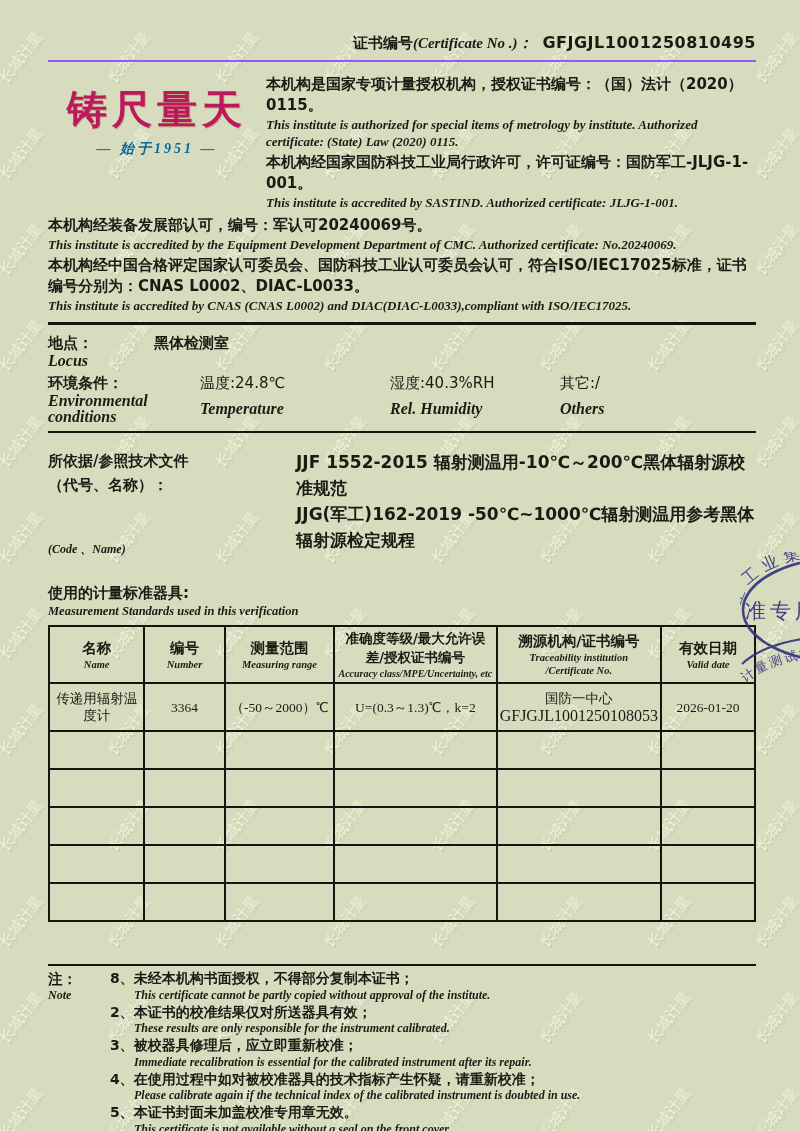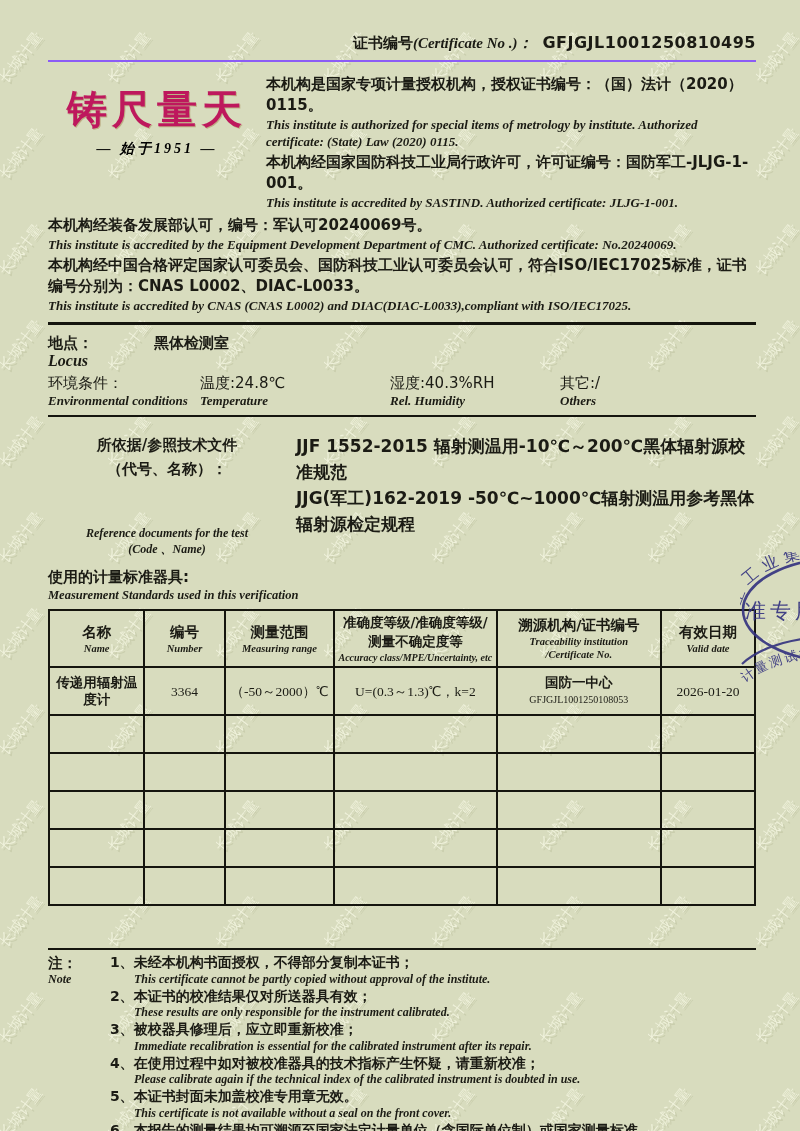--- a/index.html
+++ b/index.html
@@ -4,42 +4,42 @@
 <style>
   * { margin:0; padding:0; box-sizing:border-box; }
   body { background:#888; font-family:"DejaVu Sans", sans-serif; }
   .page {
     position:relative; width:800px; height:1131px; margin:0 auto;
     background:#d8dcbe; overflow:hidden; color:#1b1b14;
   }
   .wm-svg { position:absolute; left:0; top:0; z-index:0; }
   .content { position:relative; z-index:1; padding:0 44px 0 48px; }
 
-  .zh { font-weight:normal; }
+  .zh { font-weight:bold; }
   .en { font-family:"Liberation Serif", serif; font-style:italic; font-weight:bold; }
 
   
   .cert-line {
     margin-top:32px; padding-bottom:6px; border-bottom:2px solid #8b5cf6;
     text-align:right; font-size:15px; line-height:22px; white-space:nowrap;
   }
   .cert-line .zh-label { font-weight:bold; }
   .cert-line .en-label { font-family:"Liberation Serif",serif; font-style:italic; font-weight:bold; }
   .cert-line .cert-no { font-weight:bold; font-size:16px; letter-spacing:.5px; margin-left:10px; }
 
   
   .top-row { display:flex; margin-top:12px; }
   .logo-box { width:218px; flex:none; padding-top:12px; text-align:center; }
   .logo-title {
     font-family:"DejaVu Serif", serif; font-weight:bold; font-size:40px;
     color:#be185d; letter-spacing:5px; line-height:46px;
     text-shadow:1px 1px 0 rgba(140,95,30,.35);
   }
   .logo-sub {
-    margin-top:8px; color:#000000; font-size:14px; letter-spacing:3px;
+    margin-top:8px; color:#0369a1; font-size:14px; letter-spacing:3px;
     font-family:"Liberation Serif",serif; font-style:italic; font-weight:bold;
   }
   .acc-col { flex:1; padding-left:0; }
   .acc-zh { font-size:15px; font-weight:bold; line-height:21px; }
   .acc-en { font-family:"Liberation Serif",serif; font-style:italic; font-weight:bold; font-size:13px; line-height:17px; }
   .acc-item { margin-bottom:2px; }
   .acc-full { margin-top:2px; }
 
   .rule-thick { border:none; border-top:3px solid #15150e; margin-top:8px; }
   .rule-thin  { border:none; border-top:2px solid #15150e; }
@@ -47,47 +47,47 @@
   
   .loc-env { padding:8px 0 2px 0; }
   .loc-row { display:flex; font-size:15px; line-height:20px; }
   .loc-label { width:70px; font-weight:bold;font-family:Liberation Serif, serif; }
   .loc-value { font-weight:bold; margin-left:36px; }
   .loc-en { font-size:16px; line-height:16px; margin-bottom:4px; }
   .env-row { display:flex; font-size:15px; line-height:20px; margin-top:2px; }
   .env-row > div:nth-child(1) { width:152px; }
   .env-row > div:nth-child(2) { width:190px; }
   .env-row > div:nth-child(3) { width:170px; }
-  .env-en-row { display:flex; font-size:13px; line-height:16px; margin-bottom:4px;align-items:center; }
+  .env-en-row { display:flex; font-size:16px; line-height:16px; margin-bottom:4px;align-items:center; }
   .env-en-row > div:nth-child(1) { width:152px; }
   .env-en-row > div:nth-child(2) { width:190px; }
   .env-en-row > div:nth-child(3) { width:170px; }
 
   
   .ref-section { display:flex; margin-top:16px; min-height:130px; }
-  .ref-left { width:238px; flex:none; text-align:center; }
+  .ref-left { width:238px; flex:none; text-align:left; }
   .ref-label-zh { font-size:15px; font-weight:bold; line-height:24px; }
   .ref-en { margin-top:44px; font-size:12px; line-height:16px; }
   .ref-right { flex:1; padding-left:10px; }
   .ref-doc { font-size:17px; font-weight:bold; line-height:26px; }
 
   
   .std-title-zh { font-size:15px; font-weight:bold; line-height:20px; margin-top:4px; }
   .std-title-en { font-size:12.5px; line-height:16px; }
   table.std { width:100%; border-collapse:collapse; margin-top:6px; }
   table.std th, table.std td { border:2px solid #15150e; text-align:center; vertical-align:middle; padding:2px 2px; }
   th .h-zh { font-size:14.5px; font-weight:bold; line-height:19px; }
   th .h-en { font-family:"Liberation Serif",serif; font-style:italic; font-weight:bold; font-size:10.5px; line-height:13px; white-space:pre-line; }
   th.c4 .h-zh { font-size:13.5px; }
   th.c4 .h-en { font-size:10px; }
   tr.hdr { height:56px; }
   tr.datarow { height:48px; }
-  td .d-zh { font-size:13.5px; font-weight:bold; line-height:17px; }
+  td .d-zh { font-size:13.5px; font-weight:normal; line-height:17px; }
   td .d-serif { font-family:"Liberation Serif",serif; font-size:13.5px; line-height:17px; }
-  td .d-small { font-size:10px; }
+  td .d-small { font-size:16px; }
   tr.empty-row { height:38px; }
 
   
   .notes-rule { margin-top:42px; }
   .notes { display:flex; padding-top:4px; }
   .notes-left { width:62px; flex:none; }
   .note-label-zh { font-size:14.5px; font-weight:bold; line-height:18px; }
   .note-label-en { font-size:12px; line-height:15px; }
   .note-item-zh { font-size:14px; font-weight:bold; line-height:17.5px; }
   .note-item-en { font-size:12px; line-height:15px; margin-left:24px; margin-bottom:1px; }
@@ -166,21 +166,20 @@
       </div>
     </div>
 
     <hr class="rule-thin">
 
     <div class="ref-section">
       <div class="ref-left">
         <div class="ref-label-zh">所依据/参照技术文件</div>
         <div class="ref-label-zh">（代号、名称）：</div>
         <div class="ref-en en">
-          <div>Reference documents for the test</div>
           <div>(Code 、Name)</div>
         </div>
       </div>
       <div class="ref-right">
         <div class="ref-doc">JJF 1552-2015  辐射测温用-10℃～200℃黑体辐射源校准规范</div>
         <div class="ref-doc">JJG(军工)162-2019  -50℃~1000℃辐射测温用参考黑体辐射源检定规程</div>
       </div>
     </div>
 
     <div class="std-title-zh">使用的计量标准器具:</div>
@@ -203,21 +202,21 @@
         </th>
         <th>
           <div class="h-zh">编号</div>
           <div class="h-en">Number</div>
         </th>
         <th>
           <div class="h-zh">测量范围</div>
           <div class="h-en">Measuring range</div>
         </th>
         <th class="c4">
-          <div class="h-zh">准确度等级/准确度等级/测量不确定度等</div>
+          <div class="h-zh">准确度等级/最大允许误差/授权证书编号</div>
           <div class="h-en">Accuracy class/MPE/Uncertainty, etc</div>
         </th>
         <th>
           <div class="h-zh">溯源机构/证书编号</div>
           <div class="h-en">Traceability institution
 /Certificate No.</div>
         </th>
         <th>
           <div class="h-zh">有效日期</div>
           <div class="h-en">Valid date</div>
@@ -287,21 +286,21 @@
     </tbody>
       </table>
 
     <hr class="rule-thin notes-rule">
     <div class="notes">
       <div class="notes-left">
         <div class="note-label-zh">注：</div>
         <div class="note-label-en en">Note</div>
       </div>
       <div class="notes-items">
-        <div class="note-item-zh">1、未经本机构书面授权，不得部分复制本证书；</div>
+        <div class="note-item-zh">8、未经本机构书面授权，不得部分复制本证书；</div>
         <div class="note-item-en en">This certificate cannot be partly copied without approval of the institute.</div>
         <div class="note-item-zh">2、本证书的校准结果仅对所送器具有效；</div>
         <div class="note-item-en en">These results are only responsible for the instrument calibrated.</div>
         <div class="note-item-zh">3、被校器具修理后，应立即重新校准；</div>
         <div class="note-item-en en">Immediate recalibration is essential for the calibrated instrument after its repair.</div>
         <div class="note-item-zh">4、在使用过程中如对被校准器具的技术指标产生怀疑，请重新校准；</div>
         <div class="note-item-en en">Please calibrate again if the technical index of the calibrated instrument is doubted in use.</div>
         <div class="note-item-zh">5、本证书封面未加盖校准专用章无效。</div>
         <div class="note-item-en en">This certificate is not available without a seal on the front cover.</div>
         <div class="note-item-zh">6、本报告的测量结果均可溯源至国家法定计量单位（含国际单位制）或国家测量标准。</div>

